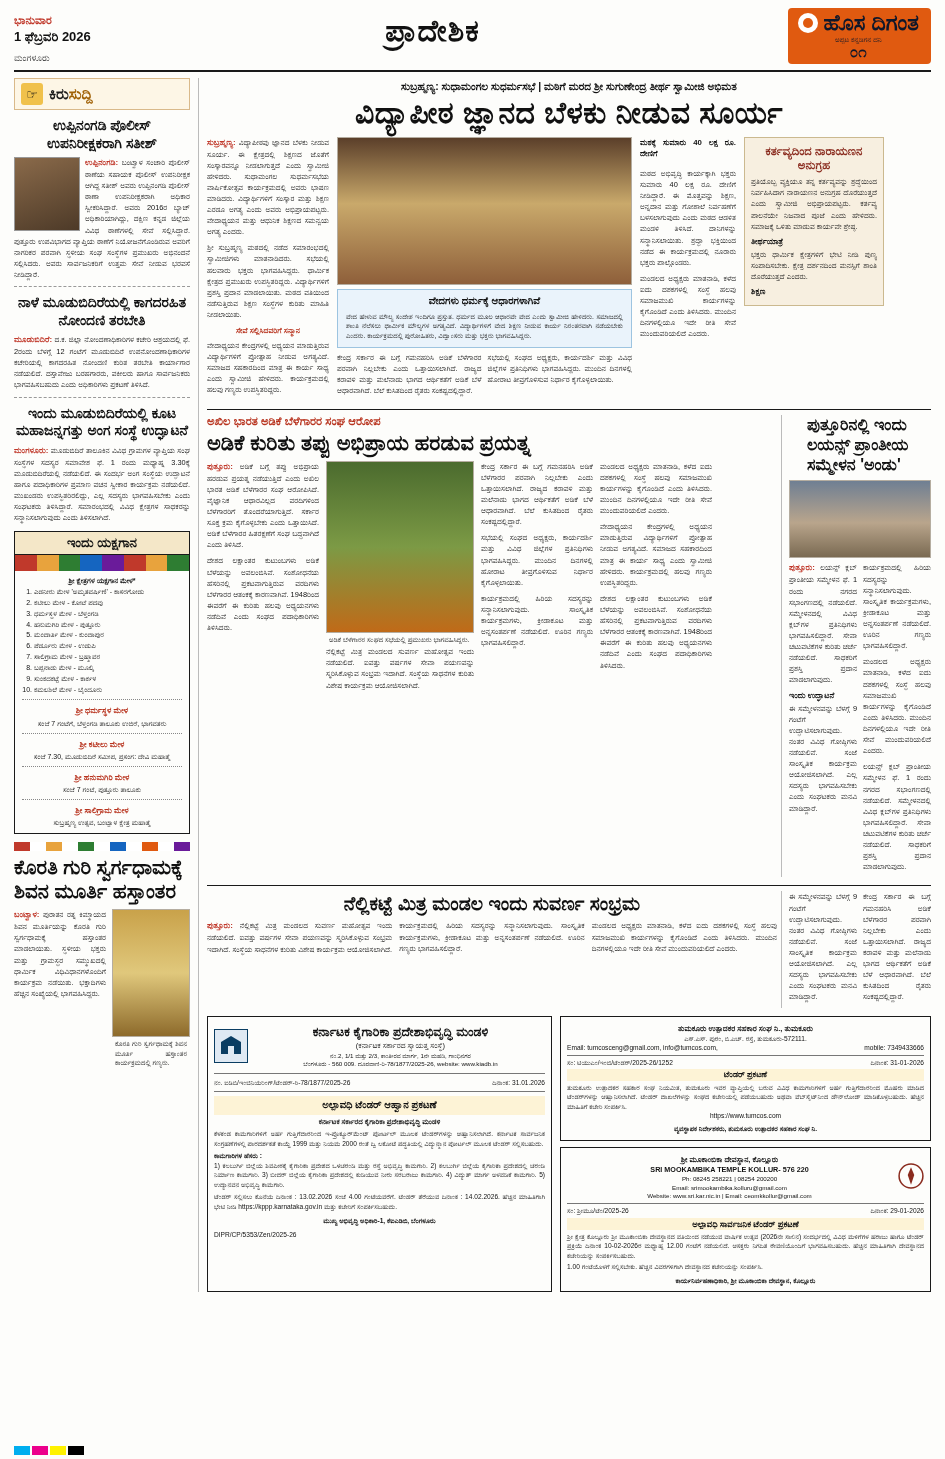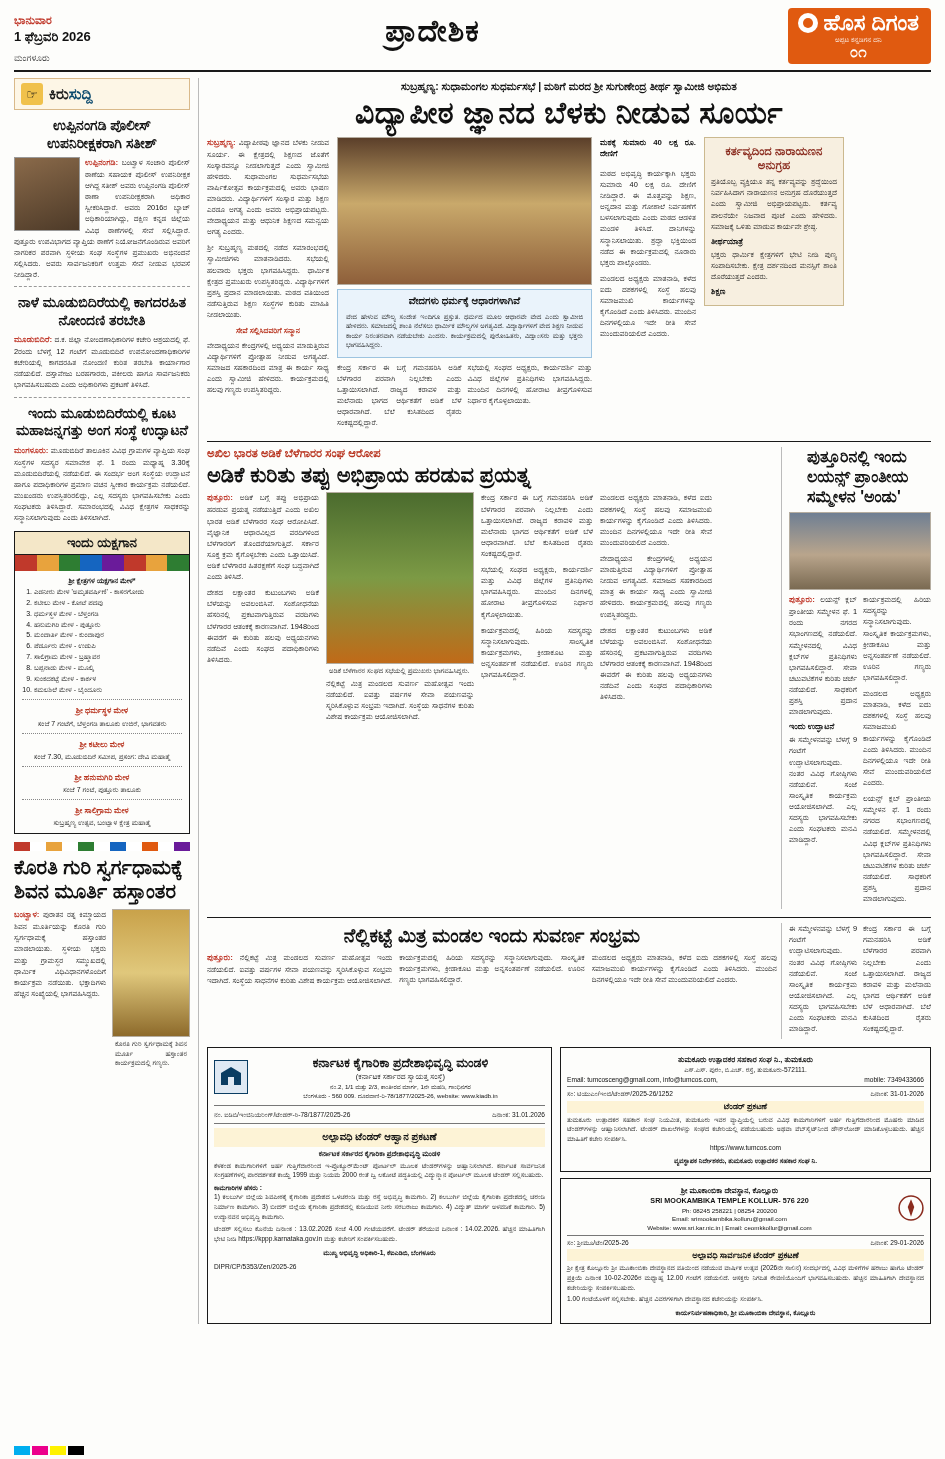--- a/index.html
+++ b/index.html
@@ -17,21 +17,21 @@
   
   .masthead { display:flex; align-items:flex-start; justify-content:space-between;
               border-bottom: 2px solid #1a1a1a; padding-bottom:6px; }
   .md-left { width:170px; padding-top:6px; }
   .md-day { color:#c0392b; font-weight:bold; font-size:11px; }
   .md-date { font-weight:bold; font-size:13px; margin-top:2px; }
   .md-city { font-size:9px; color:#333; margin-top:8px; }
   .md-center { flex:1; text-align:center; }
   .md-title { font-size:30px; font-weight:bold; letter-spacing:1px; padding-top:6px; }
   .md-right { width:250px; text-align:right; }
-  .logo-box { display:inline-block; background:#e05a10; color:#ffffff; border-radius:4px;
+  .logo-box { display:inline-block; background:#e05a10; color:#0f172a; border-radius:4px;
               padding:4px 12px 5px 10px; text-align:center; }
   .logo-row { display:flex; align-items:center; justify-content:center; gap:6px; }
   .logo-sun { width:20px; height:20px; border-radius:50%; background:#fff;
               display:flex; align-items:center; justify-content:center; }
   .logo-sun i { width:10px;height:10px;border-radius:50%;background:#e05a10; display:block;}
   .logo-name { font-size:22px; font-weight:bold; line-height:1; }
   .logo-sub { font-size:7px; margin-top:2px; }
   .logo-ed { font-size:15px; font-weight:bold; line-height:1; }
 
   
@@ -39,21 +39,21 @@
   .col-left { width:176px; }
   .col-main { flex:1; }
   .rule-v { border-left:1px solid #bbb; }
 
   
   .kiru { border:1px solid #d9b98a; background:#fdf6e6; padding:4px 6px;
           display:flex; align-items:center; gap:6px; }
   .kiru-ic { width:22px;height:22px;border-radius:3px;background:#f0c14b;
              display:flex;align-items:center;justify-content:center;font-size:13px;}
   .kiru-t { font-size:15px; font-weight:bold; color:#c0392b; }
-  .kiru-t span { color:#0c4a6e; }
+  .kiru-t span { color:#a16207; }
   .kiru-t .b { color:#1a1a1a; }
 
   h2.hl { font-size:14px; line-height:1.25; font-weight:bold; text-align:center;
           margin:7px 0 5px; }
   .byline { font-size:8px; }
   .byline b { color:#c0392b; }
   p.body { font-size:7.4px; line-height:1.5; text-align:justify; margin:0 0 5px; }
   .thumb { width:66px; height:74px; background:linear-gradient(160deg,#8a6a4a,#4d3a28);
            float:left; margin:0 5px 3px 0; border:1px solid #999; }
   .hr-d { border-top:1px dashed #999; margin:6px 0; }
@@ -257,21 +257,21 @@
         <div class="sg-col" style="width:122px">
           <p class="body">
             <span class="byline"><b>ಸುಬ್ರಹ್ಮಣ್ಯ:</b></span>
             <span>ವಿದ್ಯಾಪೀಠವು ಜ್ಞಾನದ ಬೆಳಕು ನೀಡುವ ಸೂರ್ಯ. ಈ ಕ್ಷೇತ್ರದಲ್ಲಿ ಶಿಕ್ಷಣದ ಜೊತೆಗೆ ಸಂಸ್ಕಾರವನ್ನೂ ನೀಡಲಾಗುತ್ತದೆ ಎಂದು ಸ್ವಾಮೀಜಿ ಹೇಳಿದರು. ಸುಧಾಮಂಗಲ ಸುಧರ್ಮಸಭೆಯ ವಾರ್ಷಿಕೋತ್ಸವ ಕಾರ್ಯಕ್ರಮದಲ್ಲಿ ಅವರು ಭಾಷಣ ಮಾಡಿದರು. ವಿದ್ಯಾರ್ಥಿಗಳಿಗೆ ಸಂಸ್ಕಾರ ಮತ್ತು ಶಿಕ್ಷಣ ಎರಡೂ ಅಗತ್ಯ ಎಂದು ಅವರು ಅಭಿಪ್ರಾಯಪಟ್ಟರು. ವೇದಾಧ್ಯಯನ ಮತ್ತು ಆಧುನಿಕ ಶಿಕ್ಷಣದ ಸಮನ್ವಯ ಅಗತ್ಯ ಎಂದರು.</span>
           </p>
           <p class="body">ಶ್ರೀ ಸುಬ್ರಹ್ಮಣ್ಯ ಮಠದಲ್ಲಿ ನಡೆದ ಸಮಾರಂಭದಲ್ಲಿ ಸ್ವಾಮೀಜಿಗಳು ಮಾತನಾಡಿದರು. ಸಭೆಯಲ್ಲಿ ಹಲವಾರು ಭಕ್ತರು ಭಾಗವಹಿಸಿದ್ದರು. ಧಾರ್ಮಿಕ ಕ್ಷೇತ್ರದ ಪ್ರಮುಖರು ಉಪಸ್ಥಿತರಿದ್ದರು. ವಿದ್ಯಾರ್ಥಿಗಳಿಗೆ ಪ್ರಶಸ್ತಿ ಪ್ರದಾನ ಮಾಡಲಾಯಿತು. ಮಠದ ವತಿಯಿಂದ ನಡೆಸುತ್ತಿರುವ ಶಿಕ್ಷಣ ಸಂಸ್ಥೆಗಳ ಕುರಿತು ಮಾಹಿತಿ ನೀಡಲಾಯಿತು.</p>
           <div style="text-align:center;font-weight:bold;font-size:7.6px;color:#b8341f;margin:3px 0">ಸೇವೆ ಸಲ್ಲಿಸಿದವರಿಗೆ ಸನ್ಮಾನ</div>
           <p class="body">ವೇದಾಧ್ಯಯನ ಕೇಂದ್ರಗಳಲ್ಲಿ ಅಧ್ಯಯನ ಮಾಡುತ್ತಿರುವ ವಿದ್ಯಾರ್ಥಿಗಳಿಗೆ ಪ್ರೋತ್ಸಾಹ ನೀಡುವ ಅಗತ್ಯವಿದೆ. ಸಮಾಜದ ಸಹಕಾರದಿಂದ ಮಾತ್ರ ಈ ಕಾರ್ಯ ಸಾಧ್ಯ ಎಂದು ಸ್ವಾಮೀಜಿ ಹೇಳಿದರು. ಕಾರ್ಯಕ್ರಮದಲ್ಲಿ ಹಲವು ಗಣ್ಯರು ಉಪಸ್ಥಿತರಿದ್ದರು.</p>
         </div>
 
-        <div style="width:255px">
+        <div style="width:295px">
           <div class="photo photo-stage" style="height:148px"></div>
           <div class="boxed" style="margin-top:4px">
             <h3>ವೇದಗಳು ಧರ್ಮಕ್ಕೆ ಆಧಾರಗಳಾಗಿವೆ</h3>
             <div class="cap">ವೇದ ಹೇಳುವ ಮೌಲ್ಯ ಸಂದೇಶ ಇಂದಿಗೂ ಪ್ರಸ್ತುತ. ಧರ್ಮದ ಮೂಲ ಆಧಾರವೇ ವೇದ ಎಂದು ಸ್ವಾಮೀಜಿ ಹೇಳಿದರು. ಸಮಾಜದಲ್ಲಿ ಶಾಂತಿ ನೆಲೆಸಲು ಧಾರ್ಮಿಕ ಮೌಲ್ಯಗಳ ಅಗತ್ಯವಿದೆ. ವಿದ್ಯಾರ್ಥಿಗಳಿಗೆ ವೇದ ಶಿಕ್ಷಣ ನೀಡುವ ಕಾರ್ಯ ನಿರಂತರವಾಗಿ ನಡೆಯಬೇಕು ಎಂದರು. ಕಾರ್ಯಕ್ರಮದಲ್ಲಿ ಪುರೋಹಿತರು, ವಿದ್ವಾಂಸರು ಮತ್ತು ಭಕ್ತರು ಭಾಗವಹಿಸಿದ್ದರು.</div>
           </div>
           <div style="display:flex;gap:6px;margin-top:4px">
             <p class="body" style="flex:1">ಕೇಂದ್ರ ಸರ್ಕಾರ ಈ ಬಗ್ಗೆ ಗಮನಹರಿಸಿ ಅಡಿಕೆ ಬೆಳೆಗಾರರ ಪರವಾಗಿ ನಿಲ್ಲಬೇಕು ಎಂದು ಒತ್ತಾಯಿಸಲಾಗಿದೆ. ರಾಜ್ಯದ ಕರಾವಳಿ ಮತ್ತು ಮಲೆನಾಡು ಭಾಗದ ಆರ್ಥಿಕತೆಗೆ ಅಡಿಕೆ ಬೆಳೆ ಆಧಾರವಾಗಿದೆ. ಬೆಲೆ ಕುಸಿತದಿಂದ ರೈತರು ಸಂಕಷ್ಟದಲ್ಲಿದ್ದಾರೆ.</p>
             <p class="body" style="flex:1">ಸಭೆಯಲ್ಲಿ ಸಂಘದ ಅಧ್ಯಕ್ಷರು, ಕಾರ್ಯದರ್ಶಿ ಮತ್ತು ವಿವಿಧ ಜಿಲ್ಲೆಗಳ ಪ್ರತಿನಿಧಿಗಳು ಭಾಗವಹಿಸಿದ್ದರು. ಮುಂದಿನ ದಿನಗಳಲ್ಲಿ ಹೋರಾಟ ತೀವ್ರಗೊಳಿಸುವ ನಿರ್ಧಾರ ಕೈಗೊಳ್ಳಲಾಯಿತು.</p>
           </div>
         </div>

